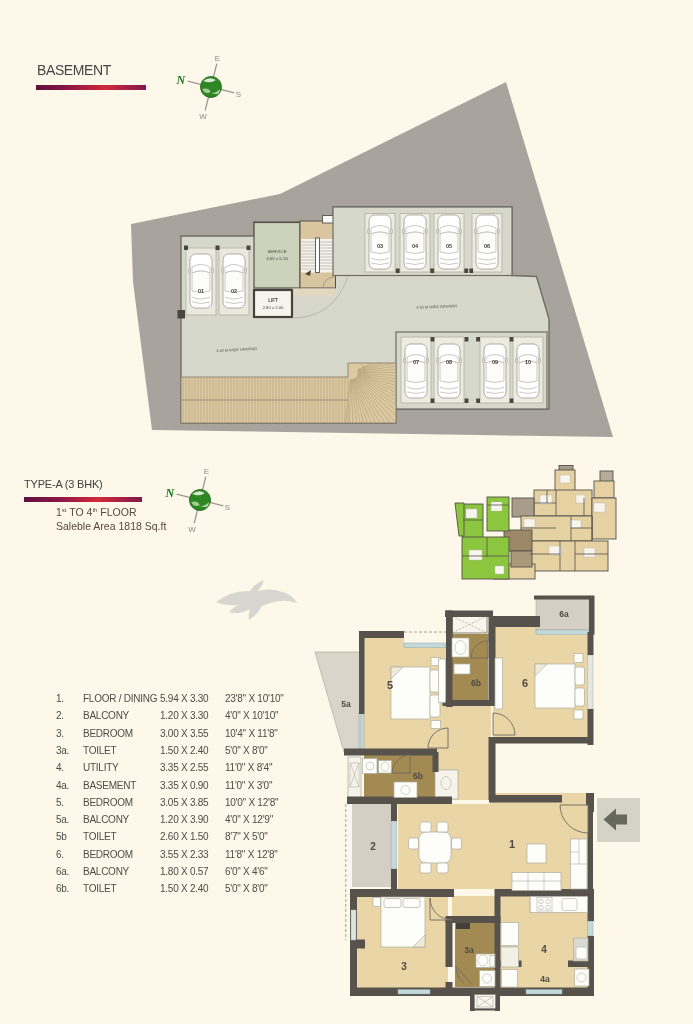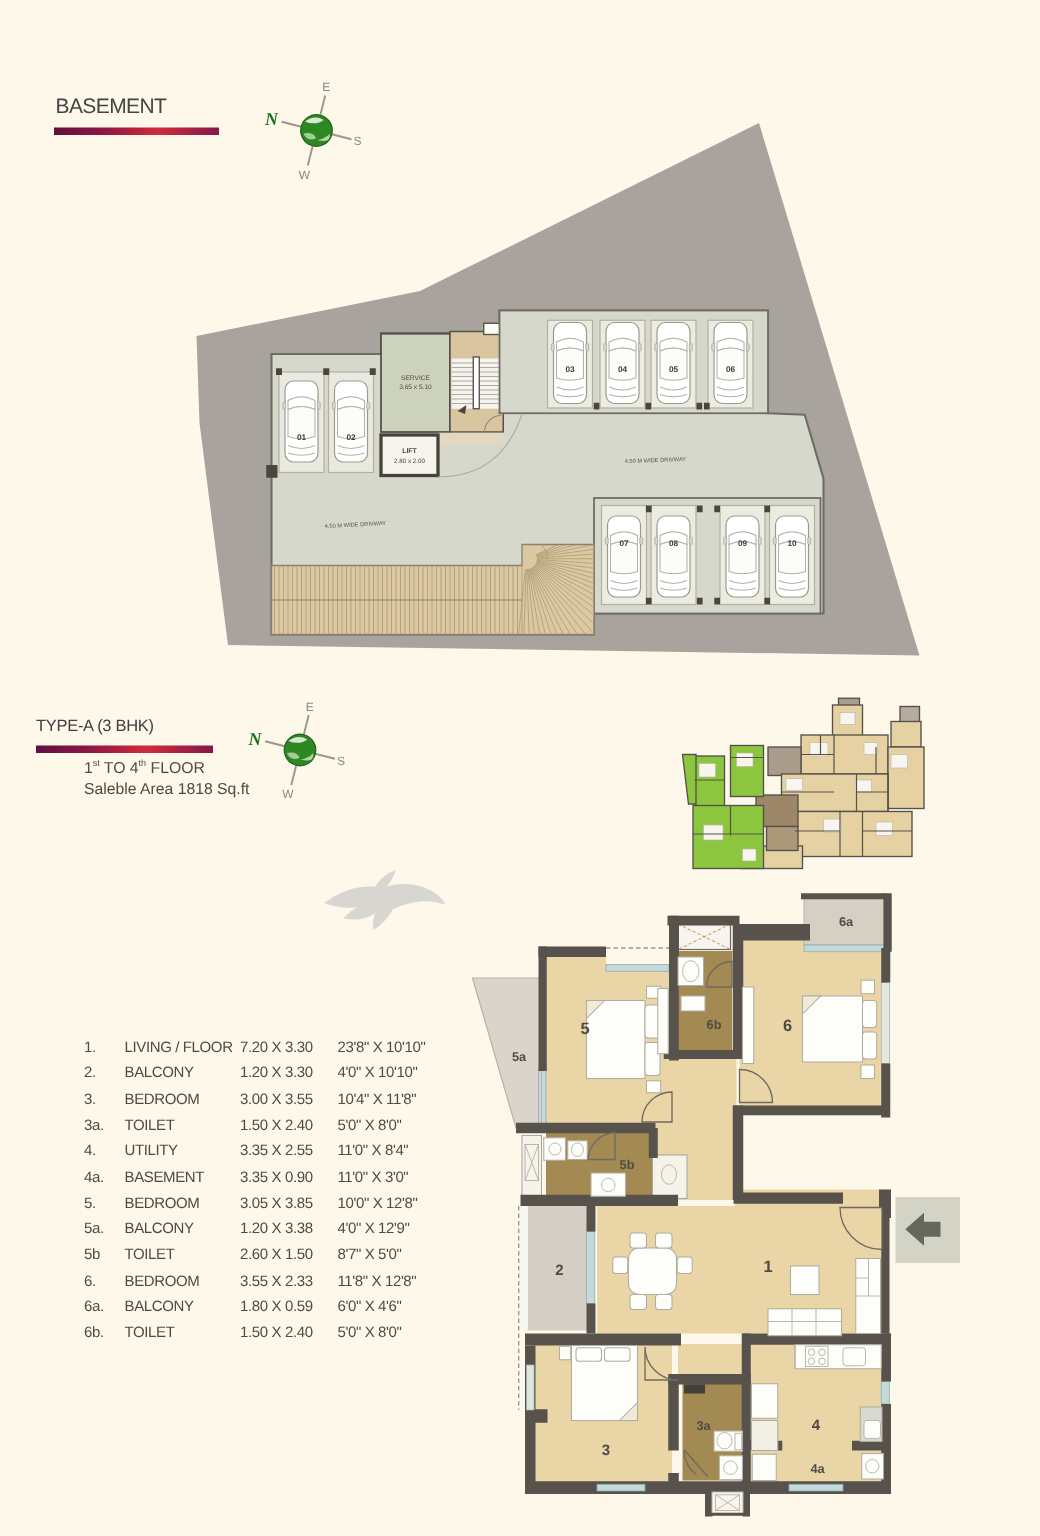--- a/index.html
+++ b/index.html
@@ -27,22 +27,22 @@
 
 <div class="abs" style="left:24px;top:497px;width:118px;height:5px;background:linear-gradient(90deg,#60103f,#8d1746 30%,#d02b3a 63%,#a02045 85%,#82194a);"></div>
 
 <div class="abs" style="left:56px;top:506px;font-size:10.5px;color:#55483d;">1<sup>st</sup> TO 4<sup>th</sup> FLOOR</div>
 
 <div class="abs" style="left:56px;top:520px;font-size:10.5px;color:#55483d;text-align:center;">Saleble Area 1818 Sq.ft</div>
 
 <div class="abs tbl" style="left:56px;top:693px;width:250px;height:210px;">
 <div class="tr" style="top:0">
         <span class="c1">1.</span>
-        <span class="c2">LIVING / FLOOR</span>
-        <span class="c3">7.20 X 3.30</span>
+        <span class="c2">FLOOR / DINING</span>
+        <span class="c3">5.94 X 3.30</span>
         <span class="c4">23'8" X 10'10"</span>
       </div>
 <div class="tr" style="top:17.3px">
         <span class="c1">2.</span>
         <span class="c2">BALCONY</span>
         <span class="c3">1.20 X 3.30</span>
         <span class="c4">4'0" X 10'10"</span>
       </div>
 <div class="tr" style="top:34.6px">
         <span class="c1">3.</span>
@@ -70,39 +70,39 @@
       </div>
 <div class="tr" style="top:103.8px">
         <span class="c1">5.</span>
         <span class="c2">BEDROOM</span>
         <span class="c3">3.05 X 3.85</span>
         <span class="c4">10'0" X 12'8"</span>
       </div>
 <div class="tr" style="top:121.1px">
         <span class="c1">5a.</span>
         <span class="c2">BALCONY</span>
-        <span class="c3">1.20 X 3.38</span>
+        <span class="c3">1.20 X 3.90</span>
         <span class="c4">4'0" X 12'9"</span>
       </div>
 <div class="tr" style="top:138.4px">
         <span class="c1">5b</span>
         <span class="c2">TOILET</span>
         <span class="c3">2.60 X 1.50</span>
         <span class="c4">8'7" X 5'0"</span>
       </div>
 <div class="tr" style="top:155.7px">
         <span class="c1">6.</span>
         <span class="c2">BEDROOM</span>
         <span class="c3">3.55 X 2.33</span>
         <span class="c4">11'8" X 12'8"</span>
       </div>
 <div class="tr" style="top:173px">
         <span class="c1">6a.</span>
         <span class="c2">BALCONY</span>
-        <span class="c3">1.80 X 0.59</span>
+        <span class="c3">1.80 X 0.57</span>
         <span class="c4">6'0" X 4'6"</span>
       </div>
 <div class="tr" style="top:190.3px">
         <span class="c1">6b.</span>
         <span class="c2">TOILET</span>
         <span class="c3">1.50 X 2.40</span>
         <span class="c4">5'0" X 8'0"</span>
       </div>
 </div>
 <svg class="abs" style="left:0;top:0" width="693" height="1024" viewBox="0 0 693 1024">

